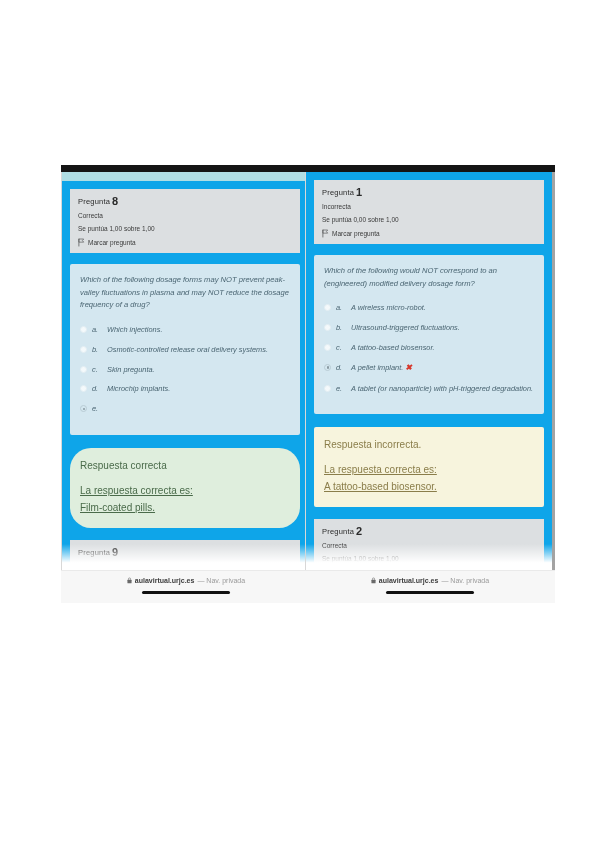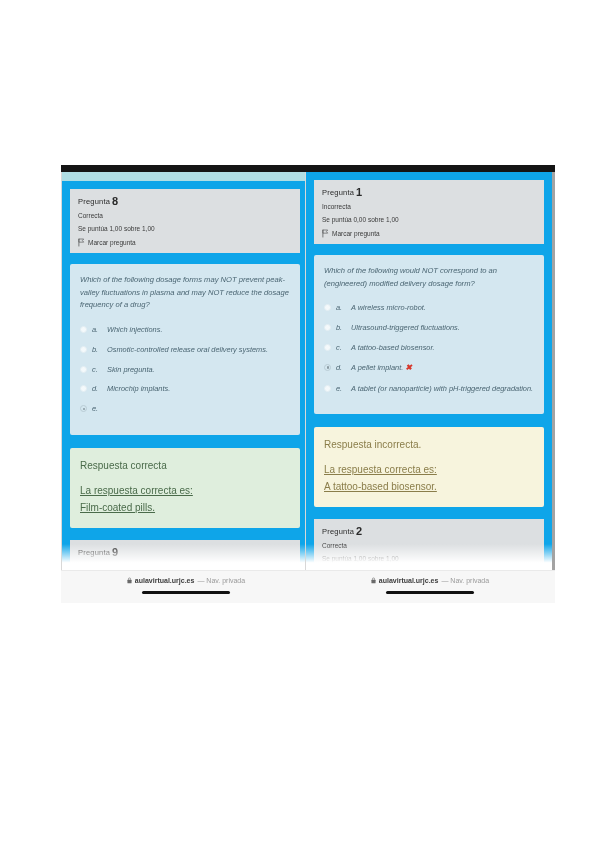--- a/index.html
+++ b/index.html
@@ -138,21 +138,21 @@
   .mark-bad  { color: #d6382c; font-size: 8px;  font-weight: bold; margin-left: 2px; }
 
   
   .feedback {
     margin-top: 13px;
     padding: 9px 10px 11px 10px;
     border-radius: 2px;
     font-size: 10px;
     line-height: 1.75;
   }
-  .feedback.correct   { background: #dfeedd; color: #4a6b4a; }
+  .feedback.correct   { background: #dfeedd; color: #4a6b4a; border-radius: 21px; }
   .feedback.incorrect { background: #f7f4dd; color: #8a7d4a; }
   .fb-head { margin-bottom: 7px; }
   .fb-body { white-space: pre-line; text-decoration: underline; }
 
   
   .qheader.peek { margin-top: 12px; }
 
   
   .fade {
     position: absolute;

